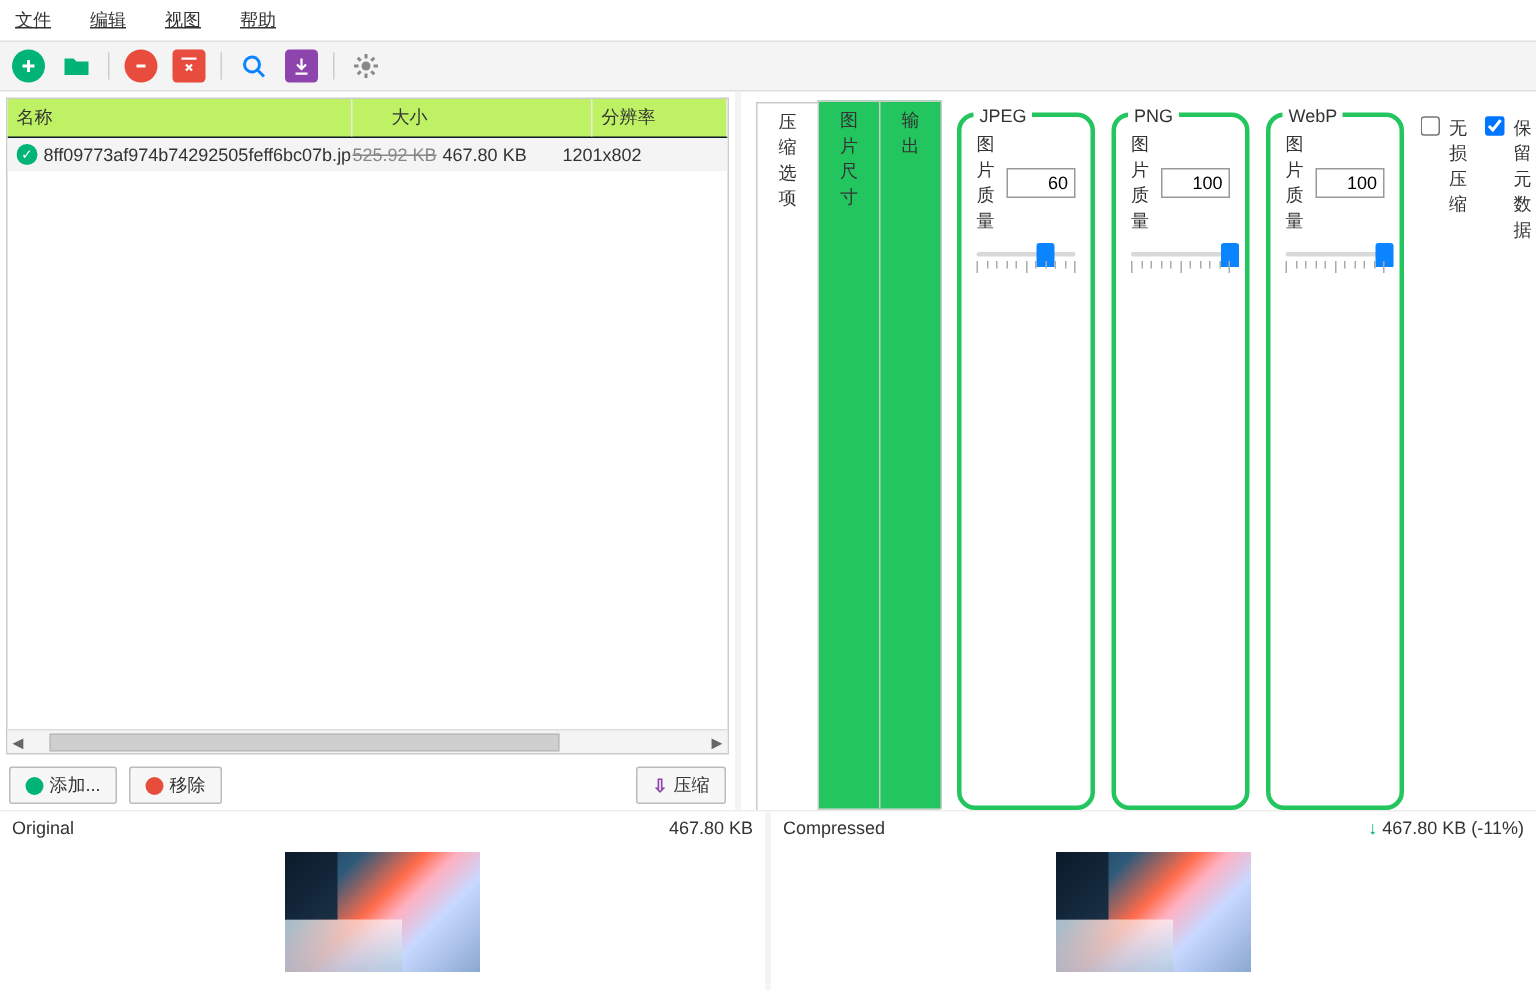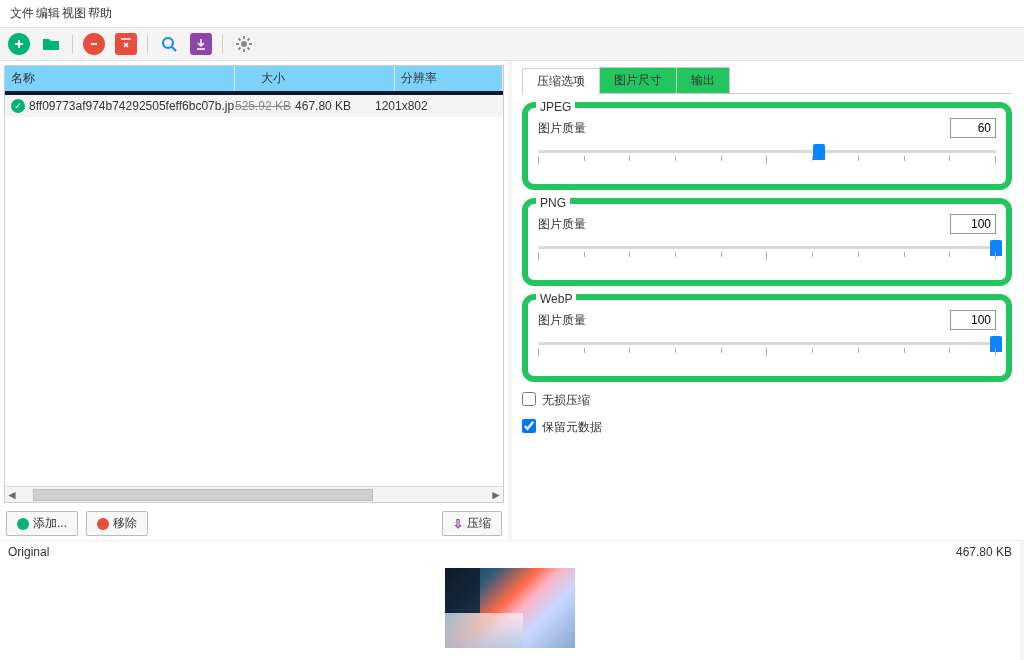--- a/index.html
+++ b/index.html
@@ -1,45 +1,45 @@
 <!DOCTYPE html>
 <html><head>
 <meta charset="utf-8">
 <style>
 *{box-sizing:border-box;margin:0;padding:0;font-family:"Microsoft YaHei",sans-serif;font-size:12px;}
 body{background:#fff;color:#333;width:1024px;height:660px;overflow:hidden;display:flex;flex-direction:column;}
-.menubar{display:flex;gap:2px;padding:5px 10px;background:#fff;}
+.menubar{display:flex;gap:26px;padding:5px 10px;background:#fff;text-decoration:underline;}
 .menubar span{cursor:pointer;}
 .toolbar{display:flex;align-items:center;gap:10px;padding:5px 8px;background:#f4f4f4;border-top:1px solid #e0e0e0;border-bottom:1px solid #e0e0e0;}
 .tbtn{width:22px;height:22px;display:flex;align-items:center;justify-content:center;border-radius:3px;cursor:pointer;}
 .tbtn.circle{border-radius:50%;}
 .sep{width:1px;height:18px;background:#ccc;}
 .main{flex:1;display:flex;min-height:0;}
 .left{width:512px;display:flex;flex-direction:column;border-right:4px solid #f4f4f4;}
-.right{flex:1;display:flex;flex-direction:column;padding:6px 12px 0 10px;}
+.right{flex:1;display:flex;flex-direction:row;padding:6px 2px 0 10px;gap:11px;}
 .table-wrap{flex:1;border:1px solid #ccc;margin:4px;overflow:hidden;position:relative;display:flex;flex-direction:column;}
-.thead{display:flex;background:#7dd3fc;border-bottom:4px solid #0f172a;}
+.thead{display:flex;background:#bef264;border-bottom:1px solid #0f172a;}
 .thead .th{padding:4px 6px;border-right:1px solid #e8e8e8;text-align:left;}
 .th-name{width:230px;} .th-size{width:140px;margin-left:20px;} .th-res{flex:1;}
 .row{display:flex;align-items:center;background:#f4f4f4;padding:4px 6px;}
 .row .c-name{width:224px;display:flex;align-items:center;gap:4px;white-space:nowrap;overflow:hidden;}
 .row .c-size{width:140px;} .row .c-res{flex:1;}
 .strike{text-decoration:line-through;color:#888;margin-right:4px;}
 .check{width:14px;height:14px;border-radius:50%;background:#00b478;display:inline-flex;align-items:center;justify-content:center;color:#fff;font-size:9px;flex-shrink:0;}
 .hscroll{height:16px;background:#f4f4f4;border-top:1px solid #ddd;display:flex;align-items:center;}
 .hscroll .thumb{height:12px;width:340px;background:#cfcfcf;border:1px solid #bbb;margin-left:14px;}
 .hscroll .arrow{width:14px;height:14px;display:flex;align-items:center;justify-content:center;color:#666;}
 .btnrow{display:flex;gap:8px;padding:4px 6px;}
 .btn{border:1px solid #bbb;background:#f7f7f7;padding:3px 10px;display:flex;align-items:center;gap:4px;cursor:pointer;border-radius:2px;}
 .btn.compress{margin-left:auto;}
 .dot{width:12px;height:12px;border-radius:50%;display:inline-block;}
 .tabs{display:flex;border-bottom:1px solid #ccc;}
 .tab{padding:4px 14px;border:1px solid #ccc;border-bottom:none;background:#22c55e;cursor:pointer;margin-right:-1px;}
 .tab.active{background:#fff;position:relative;top:1px;}
-.group{border:6px solid #22c55e;border-radius:12px;margin-top:8px;padding:10px 10px 16px 10px;position:relative;}
+.group{border:3px solid #22c55e;border-radius:12px;margin-top:8px;padding:10px 10px 16px 10px;position:relative;}
 .group .gtitle{position:absolute;top:-8px;left:8px;background:#fff;padding:0 4px;color:#333;}
 .grow{display:flex;align-items:center;gap:8px;}
 .grow label{flex:1;}
 .numbox{width:46px;border:1px solid #999;padding:2px 4px;text-align:right;}
 .slider{position:relative;height:22px;margin-top:8px;}
 .track{position:absolute;top:4px;left:0;right:0;height:3px;background:#d9d9d9;border-radius:2px;}
 .thumb2{position:absolute;top:-2px;width:12px;height:16px;background:#0a84ff;border-radius:2px 2px 0 0;}
 .ticks{position:absolute;top:10px;left:0;right:0;display:flex;justify-content:space-between;}
 .ticks span{width:1px;height:5px;background:#aaa;}
 .ticks span.big{height:8px;}
@@ -246,13 +246,22 @@
 <div class="preview">
   <div class="pv" style="border-right:4px solid #f4f4f4;">
     <div class="pv-head">
         <span>Original</span>
         <span>467.80 KB</span>
       </div>
     <div class="pv-img">
         <div class="thumbimg"></div>
       </div>
   </div>
+  <div class="pv">
+    <div class="pv-head">
+        <span>Compressed</span>
+        <span><span class="down-arrow">↓ </span><span>467.80 KB (-11%)</span></span>
+      </div>
+    <div class="pv-img">
+        <div class="thumbimg"></div>
+      </div>
+  </div>
 </div>
 
 </body></html>

